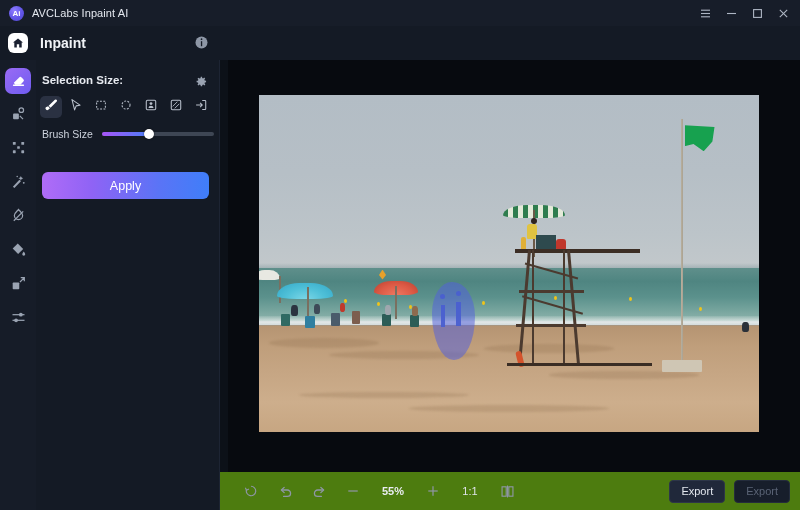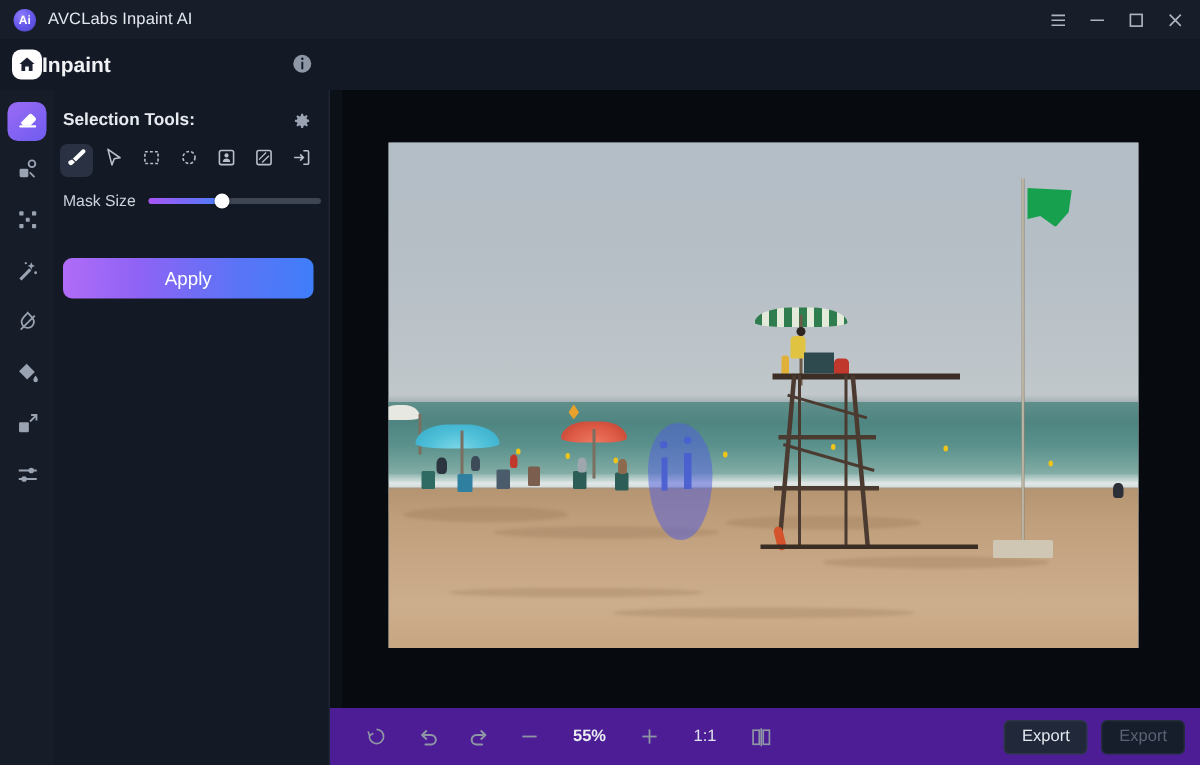--- a/index.html
+++ b/index.html
@@ -41,21 +41,21 @@
     position: absolute; left: 0; top: 26px; width: 800px; height: 34px;
     background: #141a25;
   }
   .header-left { position: absolute; left: 0; top: 0; width: 220px; height: 34px;
     display: flex; align-items: center; }
   .home-chip {
     width: 20px; height: 20px; border-radius: 6px; background: #ffffff;
     margin-left: 8px; display:flex; align-items:center; justify-content:center;
     color:#1a2030;
   }
-  .page-title { font-size: 14px; font-weight: bold; color:#f0f2f6; }
+  .page-title { margin-left: 12px; font-size: 14px; font-weight: bold; color:#f0f2f6; }
   .info-dot { position:absolute; left:194px; top:9px; width:15px; height:15px; }
   .header-right { position:absolute; right:8px; top:0; height:34px; display:flex; align-items:center; gap:8px; }
   .btn-add {
     height: 21px; padding: 0 11px; border-radius: 4px;
     background: #2b3242; color:#dde2ea; font-size:11px;
     display:flex; align-items:center; gap:4px; border:none;
     font-family:"Liberation Sans",sans-serif;
   }
   .btn-export {
     height: 21px; padding: 0 9px 0 11px; border-radius: 4px;
@@ -188,21 +188,21 @@
   .boat { position:absolute; left:11.5%; top:57.5%; width:10px; height:4px; background:#cfd7d5; border-radius:2px; }
 
   
   .brush-cursor {
     position:absolute; left:478px; top:414px; width:16px; height:16px; border-radius:50%;
     border:1.6px solid #b9a8ff; background:rgba(255,255,255,.08);
   }
 
   
   .bottombar {
-    position:absolute; left:220px; top:472px; width:580px; height:38px; background:#4c1d95;
+    position:absolute; left:220px; top:472px; width:580px; height:38px; background:#4d7c0f;
   }
   .bb-left { position:absolute; left:14px; top:0; height:38px; display:flex; align-items:center; gap:0; }
   .bb-btn {
     min-width:34px; height:38px; display:flex; align-items:center; justify-content:center;
     color:#8e96a5; font-size:11px;
   }
   .bb-btn.zoomval { color:#e9ecf1; font-weight:bold; min-width:46px; }
   .bb-btn.ratio { color:#dfe3ea; min-width:40px; }
   .bb-right { position:absolute; right:10px; top:0; height:38px; display:flex; align-items:center; gap:9px; }
   .bb-action {
@@ -344,21 +344,21 @@
               <line x1="1.6" y1="11" x2="14.4" y2="11"></line>
             </g>
             <circle cx="10.5" cy="5" r="2" fill="currentColor"></circle>
             <circle cx="5.4" cy="11" r="2" fill="currentColor"></circle>
           </svg>
       </span>
     </div>
   </div>
 
   <div class="panel">
-    <div class="panel-title">Selection Tools:</div>
+    <div class="panel-title">Selection Size:</div>
     <div class="panel-gear">
       <svg width="13" height="13" viewBox="0 0 14 14">
           <path d="M7 4.4a2.6 2.6 0 1 0 0 5.2 2.6 2.6 0 0 0 0-5.2Zm6 3.3V6.3l-1.5-.3-.4-1 .9-1.2-1-1-1.2.9-1-.4L8.7 2H7.3L7 3.5l-1 .4L4.8 3l-1 1 .9 1.2-.4 1L2.8 6.3v1.4l1.5.3.4 1-.9 1.2 1 1 1.2-.9 1 .4.3 1.5h1.4l.3-1.5 1-.4 1.2.9 1-1-.9-1.2.4-1Z" fill="currentColor"></path>
         </svg>
     </div>
 
     <div class="tools-row">
       <div class="tool selected">
         <span>
           <svg width="14" height="14" viewBox="0 0 16 16">
@@ -412,21 +412,21 @@
         <span>
           <svg width="14" height="14" viewBox="0 0 16 16">
               <path d="M9.4 2.8H12.6a.8.8 0 0 1 .8.8v8.8a.8.8 0 0 1-.8.8H9.4" fill="none" stroke="currentColor" stroke-width="1.2"></path>
               <path d="M2.4 8H9.4M7 5.6 9.4 8 7 10.4" fill="none" stroke="currentColor" stroke-width="1.2"></path>
             </svg>
         </span>
       </div>
     </div>
 
     <div class="brush-row">
-      <div class="brush-label">Mask Size</div>
+      <div class="brush-label">Brush Size</div>
       <div class="slider">
         <div class="slider-fill"></div>
         <div class="slider-knob"></div>
       </div>
     </div>
 
     <button class="apply-btn">Apply</button>
   </div>
 
   <div class="canvas-area">

